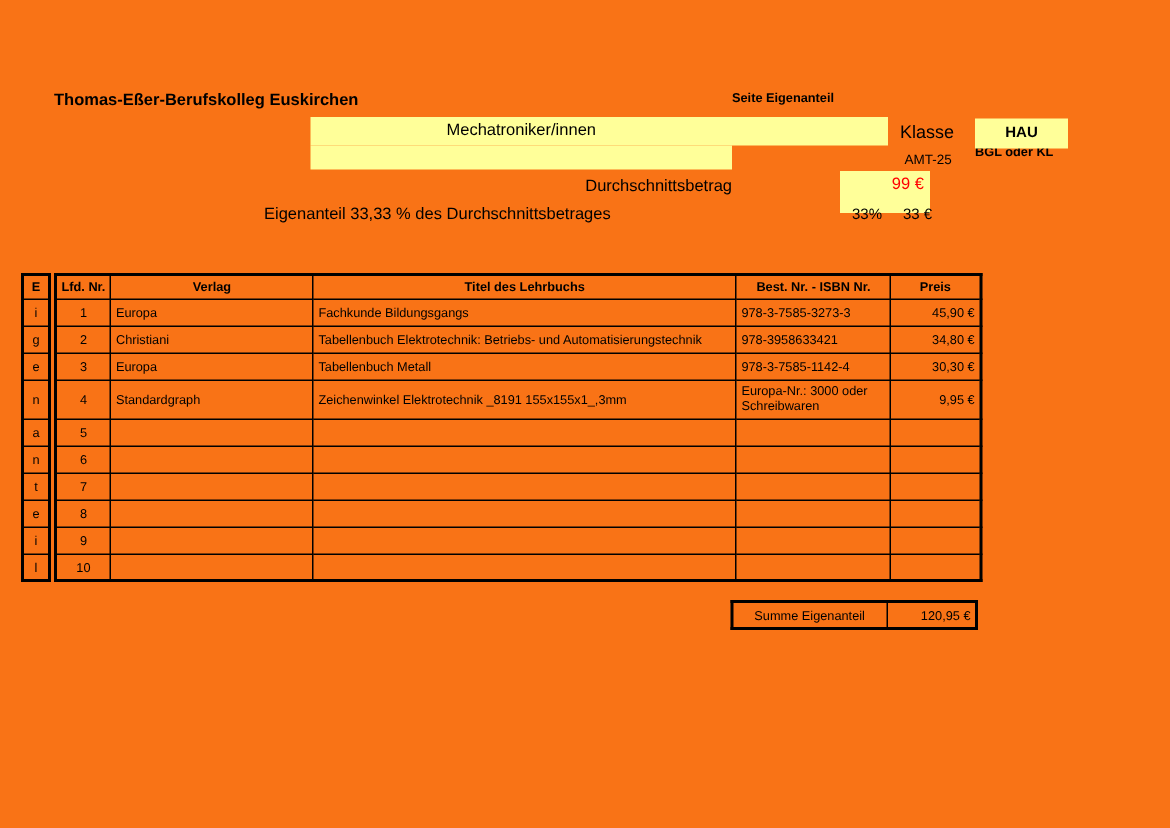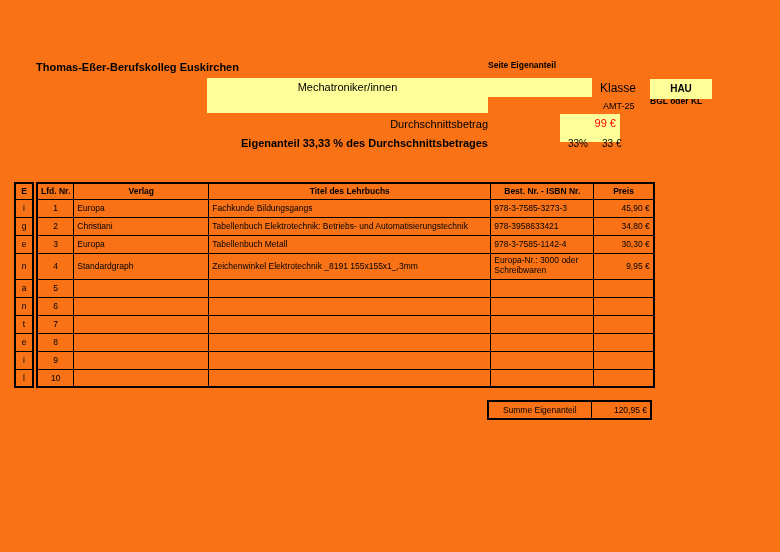--- a/index.html
+++ b/index.html
@@ -17,21 +17,21 @@
   .program-band { left:207px; top:78px; width:385px; height:19px; }
   .program-text { width:281px; text-align:center; font-size:11px; line-height:19px; }
   .band-b { left:207px; top:97px; width:281px; height:16px; }
 
   .klasse-label { left:600px; top:81px; font-size:12px; }
   .hau-cell { left:650px; top:79px; width:62px; height:20px; text-align:center; font-size:10px; font-weight:bold; line-height:20px; }
   .amt { left:603px; top:101px; font-size:9px; }
 
   .avg-label { left:288px; top:118px; width:200px; text-align:right; font-size:11px; }
   .avg-cell { left:560px; top:114px; width:60px; height:28px; text-align:right; font-size:11px; line-height:18px; color:#FF0000; padding-right:4px; box-sizing:border-box; }
-  .share-label { left:188px; top:137px; width:300px; text-align:right; font-size:11px;font-weight:bold; }
+  .share-label { left:176px; top:137px; width:300px; font-size:11px; }
   .share-pct { left:538px; top:138px; width:50px; text-align:right; font-size:10px; }
   .share-val { left:602px; top:138px; width:50px; text-align:left; font-size:10px; }
 
   table.grid { border-collapse:collapse; table-layout:fixed; border:2px solid #000; }
   table.grid td, table.grid th { border:1px solid #000; box-sizing:border-box; overflow:hidden;
     white-space:nowrap; font-size:8.5px; padding:0 3px; vertical-align:middle; height:18px; font-weight:normal; }
   tr.hdr td, tr.hdr th { height:16px; font-weight:bold; text-align:center; }
   tr.tall td { height:26px; }
   .c-nr { text-align:center; }
   .c-preis { text-align:right; }

